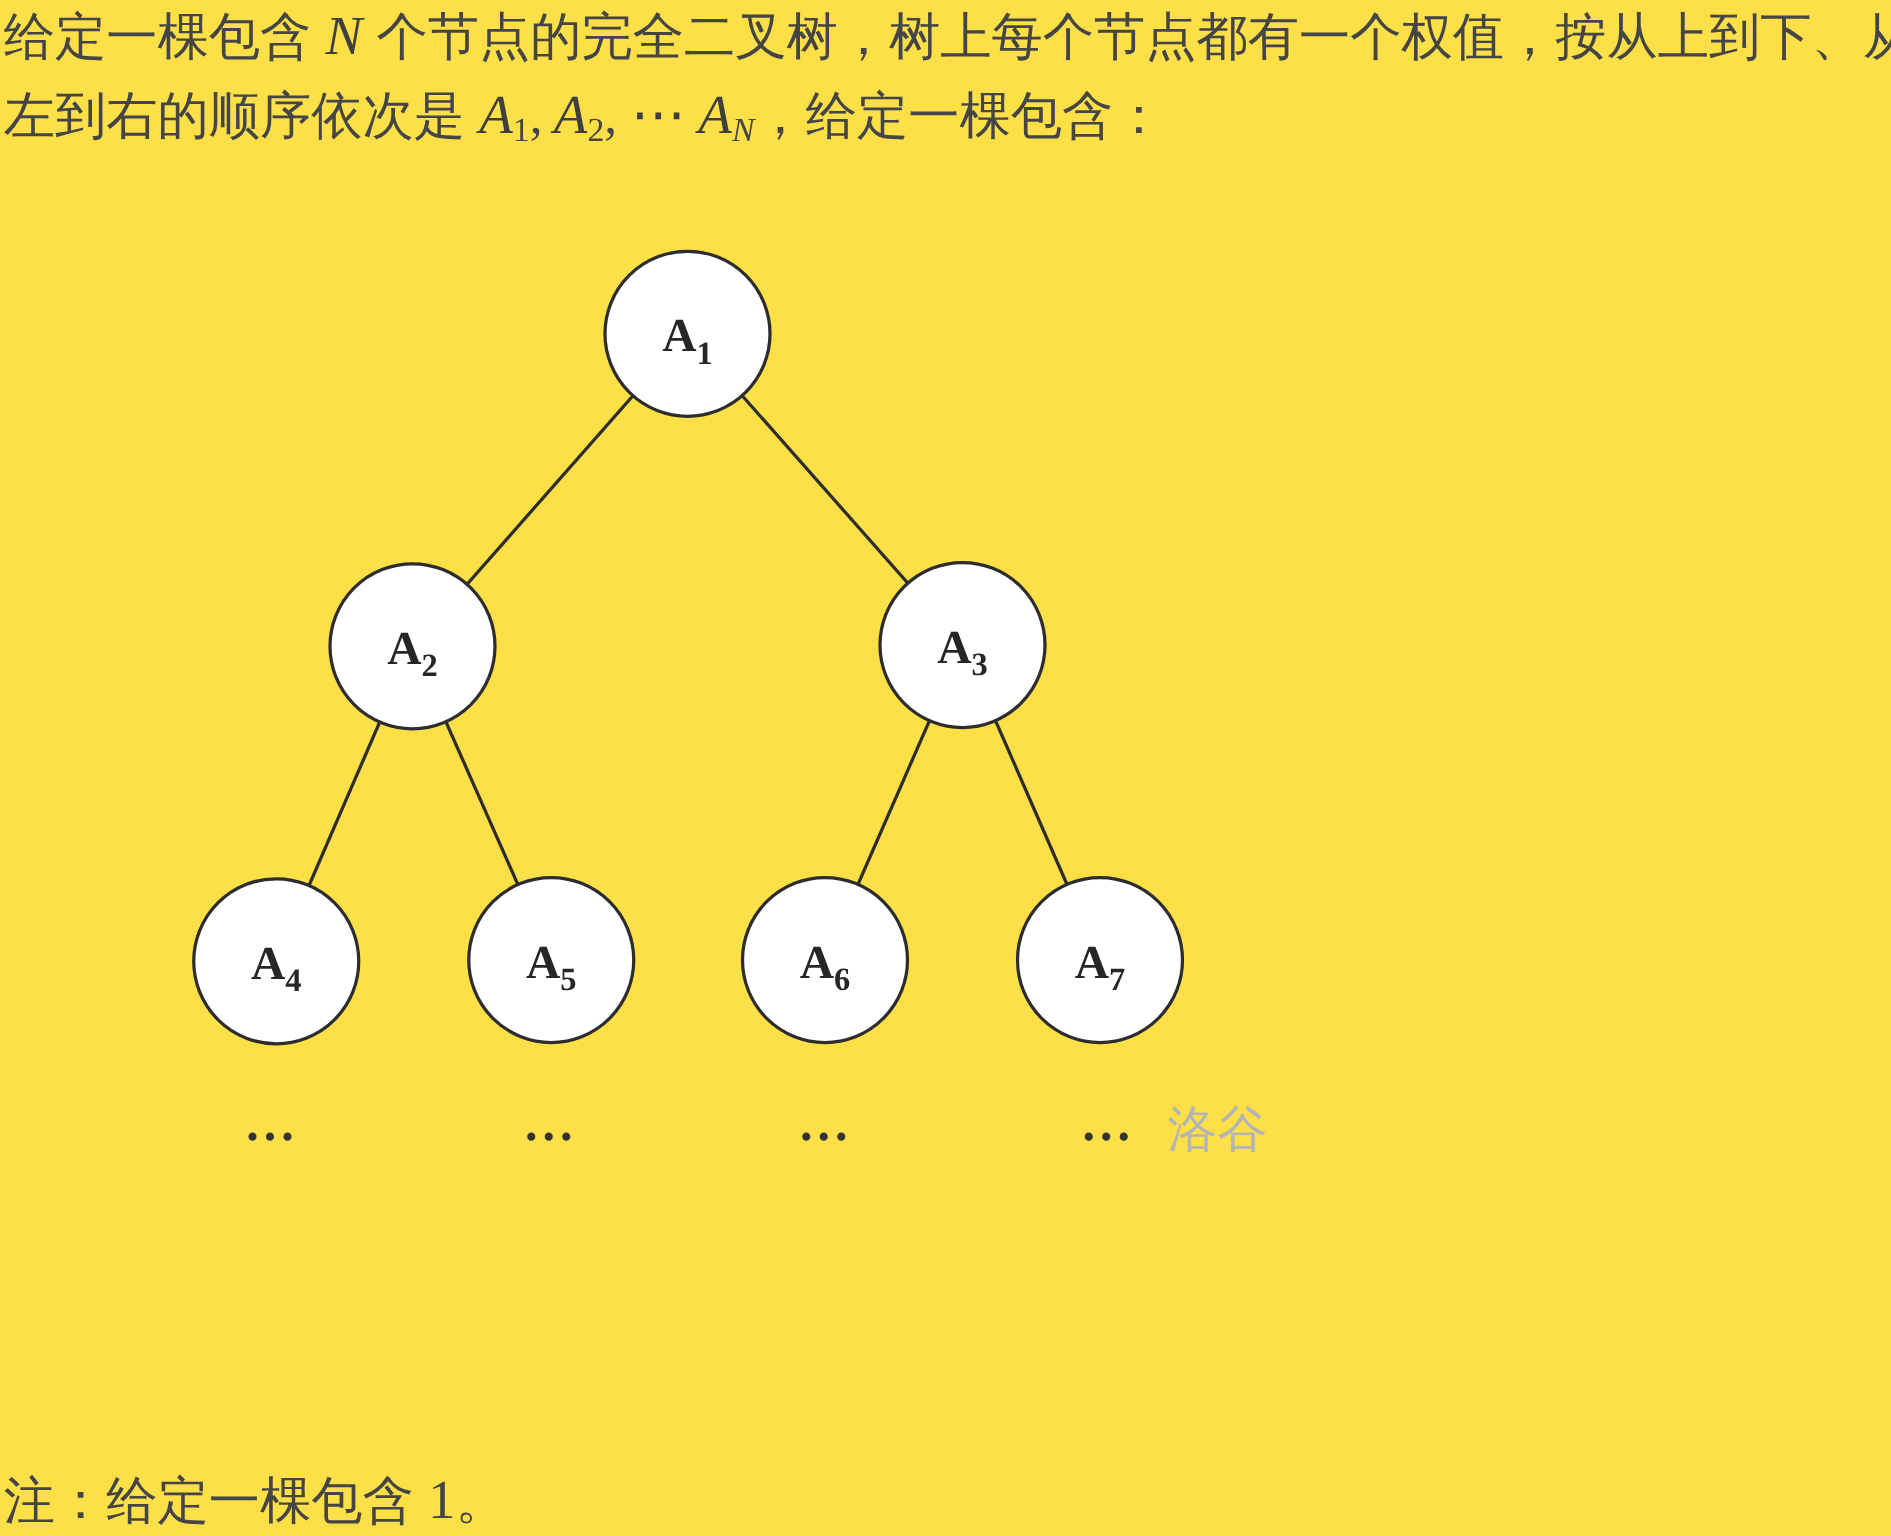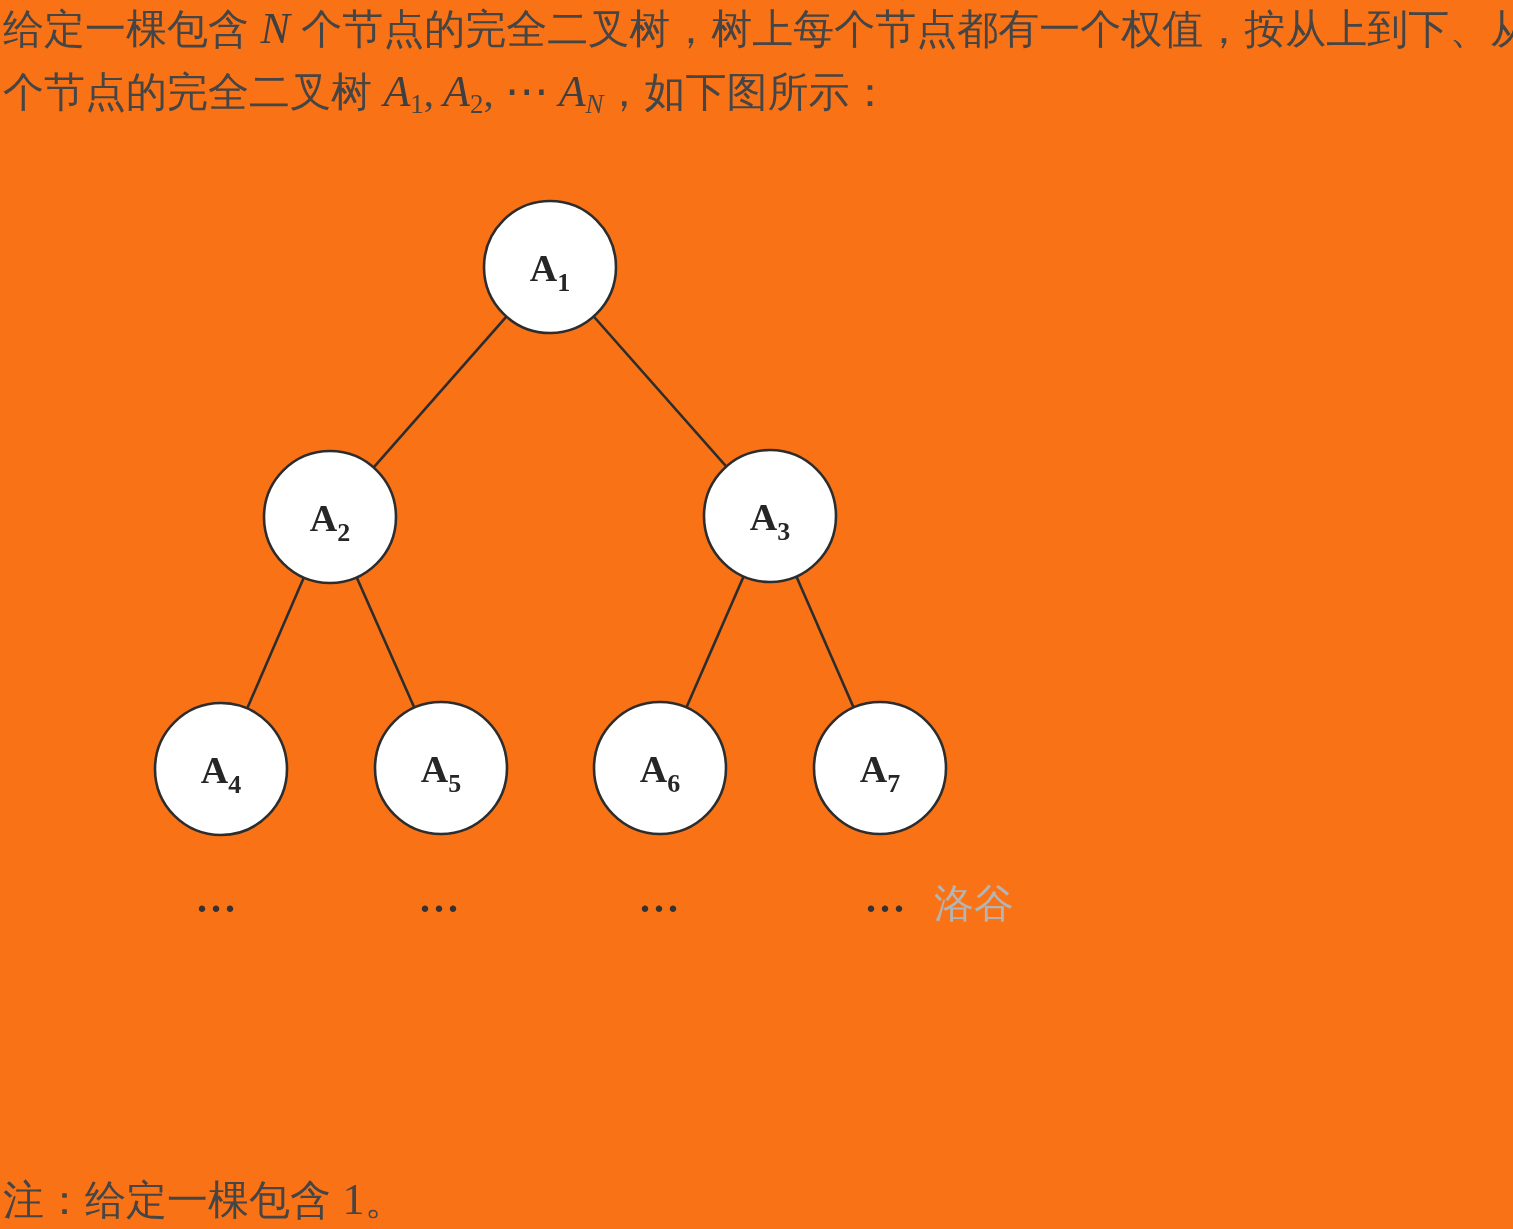--- a/index.html
+++ b/index.html
@@ -1,21 +1,21 @@
 <!DOCTYPE html>
 <html><head>
 <meta charset="utf-8">
 <style>
   * { margin: 0; padding: 0; box-sizing: border-box; }
   html, body { background: #ffffff; }
   .page {
     position: relative;
     width: 1513px;
     height: 1229px;
-    background: #f97316;
+    background: #fde047;
     overflow: hidden;
     font-family: "Liberation Sans", "DejaVu Sans", sans-serif;
     color: #454545;
   }
   .para { position: absolute; left: 3px; width: 1508px; font-size: 41px; }
   .para .line { display: block; height: 63px; line-height: 63px; white-space: nowrap; }
   #intro-para { top: -3px; }
   #question-para { top: 1006px; }
   #note-para { top: 1168px; }
 
@@ -68,21 +68,21 @@
   }
   .wm { font-size: 40px; fill: #b4b4b4; }
 </style>
 </head>
 <body>
 
 <div class="page">
 
   <div class="para" id="intro-para">
     <span class="line"><span>给定一棵包含 </span><span class="mvar">N</span><span> 个节点的完全二叉树，树上每个节点都有一个权值，按从上到下、从</span></span>
-    <span class="line"><span>个节点的完全二叉树 </span><span class="mvar">A</span><span class="msub">1</span><span class="mpunct">,</span><span class="mvar">A</span><span class="msub">2</span><span class="mpunct">,</span><span class="mcd">⋯</span><span class="mvar">A</span><span class="msub it">N</span><span>，如下图所示：</span></span>
+    <span class="line"><span>左到右的顺序依次是 </span><span class="mvar">A</span><span class="msub">1</span><span class="mpunct">,</span><span class="mvar">A</span><span class="msub">2</span><span class="mpunct">,</span><span class="mcd">⋯</span><span class="mvar">A</span><span class="msub it">N</span><span>，给定一棵包含：</span></span>
   </div>
 
   <svg id="tree-svg" width="1513" height="1229" viewBox="0 0 1513 1229">
     <g>
       <line class="edge" x1="550" y1="267" x2="330" y2="517"></line>
       <line class="edge" x1="550" y1="267" x2="770" y2="516"></line>
       <line class="edge" x1="330" y1="517" x2="221" y2="769"></line>
       <line class="edge" x1="330" y1="517" x2="441" y2="768"></line>
       <line class="edge" x1="770" y1="516" x2="660" y2="768"></line>
       <line class="edge" x1="770" y1="516" x2="880" y2="768"></line>

